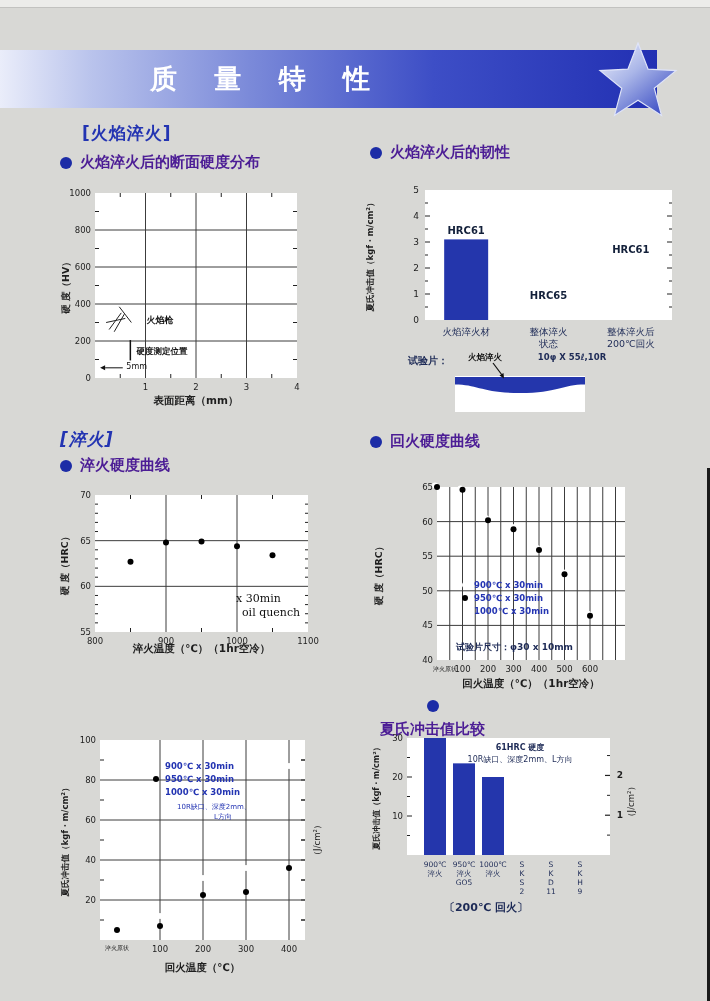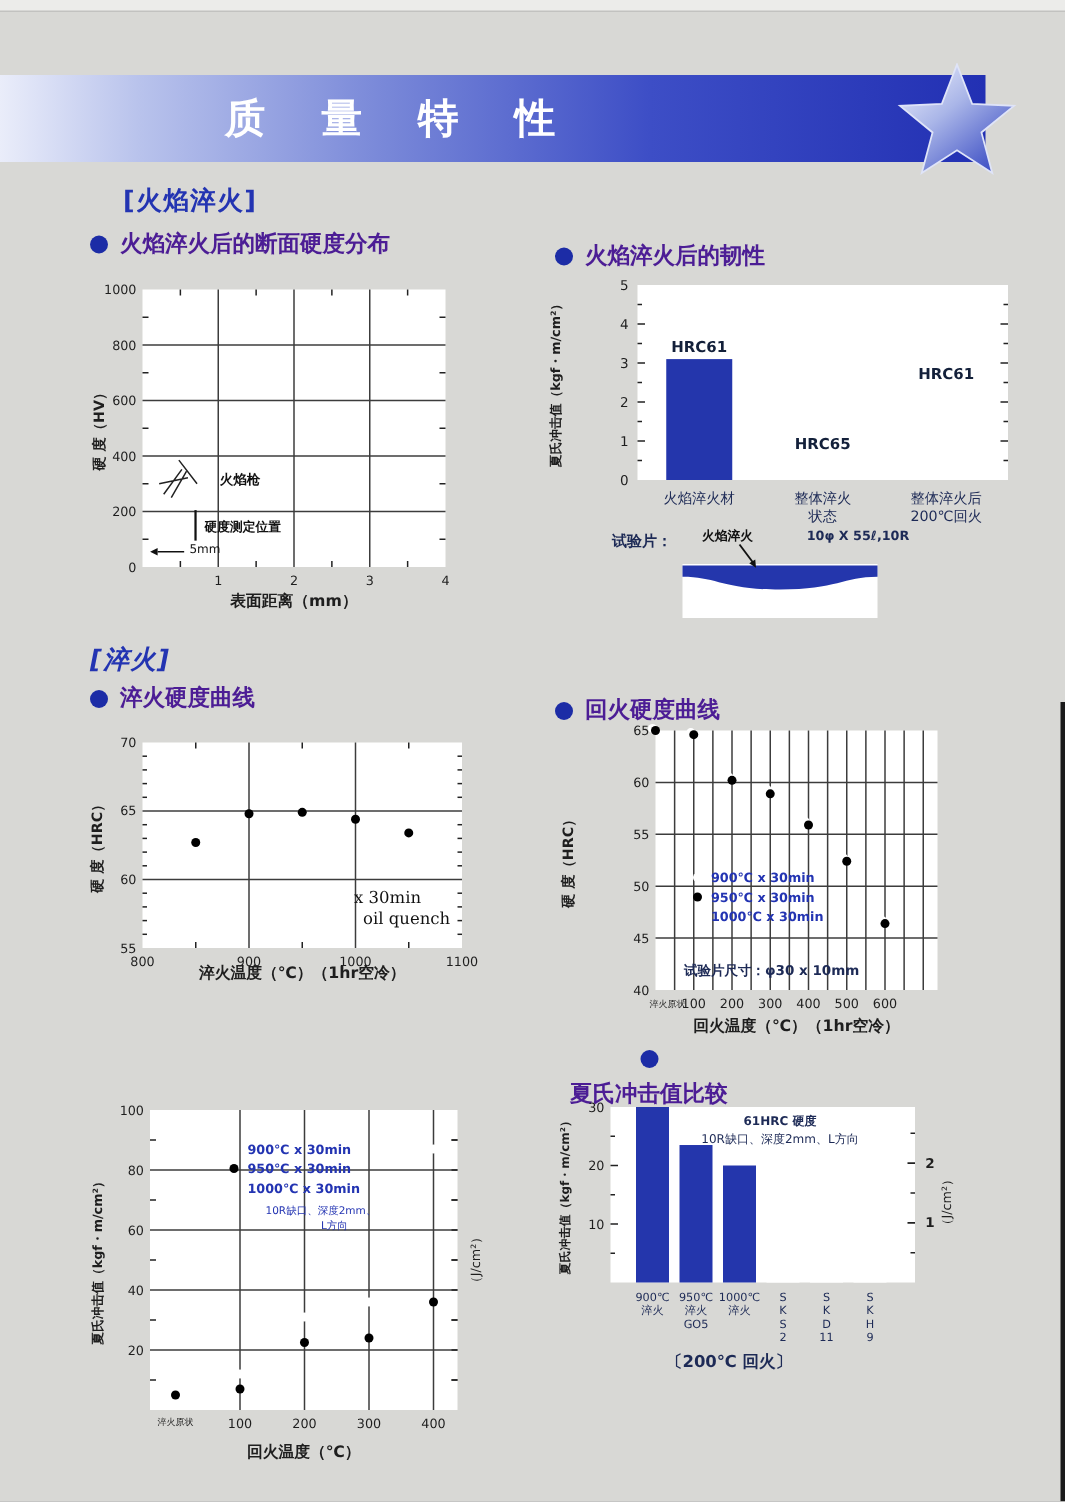--- a/index.html
+++ b/index.html
@@ -92,21 +92,21 @@
       <path d="M49.1,187.325 L44.1,189.825 L49.1,192.325 Z" fill="#111"></path>
       <text x="70.31" y="190.75" font-size="8" fill="#111" text-anchor="start" font-family="&quot;DejaVu Sans&quot;,sans-serif" font-weight="normal">5mm</text>
       <path d="M53.14,151.53 L65.26,134.88 M58.19,153.75 L68.28999999999999,136.175 M50.11,144.5 L69.3,140.43 M63.239999999999995,128.775 L75.36,144.5" stroke="#222" stroke-width="1" fill="none"></path>
       <text x="90.50999999999999" y="144.5" font-size="9" fill="#111" text-anchor="start" font-family="&quot;DejaVu Sans&quot;,sans-serif" font-weight="bold">火焰枪</text>
       <path d="M41.525,44.04499999999999C44.47083333333333,43.92166666666666 53.72916666666667,42.59583333333334 59.2,43.30500000000001C64.67083333333333,44.014166666666675 69.3,45.617500000000014 74.35,48.30000000000001C79.39999999999999,50.98250000000001 84.45,54.929166666666674 89.5,59.400000000000006C94.55,63.87083333333334 99.60000000000001,68.65 104.65,75.125C109.7,81.6 113.90833333333335,89.4625 119.80000000000001,98.25C125.69166666666668,107.0375 133.26666666666668,120.14166666666667 140,127.85C146.73333333333332,135.55833333333334 154.3083333333333,140.58416666666668 160.2,144.5C166.09166666666667,148.41583333333332 170.3,149.64916666666667 175.35000000000002,151.345C180.40000000000003,153.04083333333332 187.975,154.12 190.5,154.675" fill="none" stroke="undefined" stroke-width="1.6"></path>
       <rect x="39" y="15" width="202" height="185" fill="none" stroke="undefined" stroke-width="2"></rect>
       <text x="140" y="226" font-size="10.5" fill="#1e1e1e" text-anchor="middle" font-family="&quot;DejaVu Sans&quot;,sans-serif" font-weight="bold">表面距离（mm）</text>
       <text x="13" y="107.5" font-size="9.5" fill="#1e1e1e" text-anchor="middle" font-family="&quot;DejaVu Sans&quot;,sans-serif" font-weight="bold" transform="rotate(-90 13 107.5)">硬 度（HV）</text>
     </svg>
 
-  <div class="fig-t" style="left:370px;top:161px;">
+  <div class="fig-t" style="left:370px;top:143px;">
     <span class="bullet"></span>
     <span>火焰淬火后的韧性</span>
   </div>
   <svg class="chart-svg" style="left:360px;top:178px;" width="345" height="245">
       <rect x="65" y="12" width="247" height="130" fill="#ffffff"></rect>
       <line x1="65" y1="129" x2="68" y2="129" stroke="#222" stroke-width="1"></line>
       <line x1="309" y1="129" x2="312" y2="129" stroke="#222" stroke-width="1"></line>
       <line x1="65" y1="116" x2="70" y2="116" stroke="#222" stroke-width="1"></line>
       <line x1="307" y1="116" x2="312" y2="116" stroke="#222" stroke-width="1"></line>
       <line x1="65" y1="103" x2="68" y2="103" stroke="#222" stroke-width="1"></line>
@@ -207,21 +207,21 @@
       <circle cx="145.5" cy="59.57999999999994" r="3" fill="undefined"></circle>
       <circle cx="181" cy="64.1466666666666" r="3" fill="undefined"></circle>
       <circle cx="216.5" cy="73.28000000000002" r="3" fill="undefined"></circle>
       <text x="180" y="120" font-size="11" fill="#111" text-anchor="start" font-family="&quot;DejaVu Serif&quot;,serif" font-weight="normal">x 30min</text>
       <text x="186" y="134" font-size="11" fill="#111" text-anchor="start" font-family="&quot;DejaVu Serif&quot;,serif" font-weight="normal">oil quench</text>
       <rect x="39" y="13" width="213" height="137" fill="none" stroke="undefined" stroke-width="2"></rect>
       <text x="145.5" y="170" font-size="10.5" fill="#1e1e1e" text-anchor="middle" font-family="&quot;DejaVu Sans&quot;,sans-serif" font-weight="bold">淬火温度（℃）（1hr空冷）</text>
       <text x="12" y="81.5" font-size="9.5" fill="#1e1e1e" text-anchor="middle" font-family="&quot;DejaVu Sans&quot;,sans-serif" font-weight="bold" transform="rotate(-90 12 81.5)">硬 度（HRC）</text>
     </svg>
 
-  <div class="fig-t" style="left:370px;top:432px;margin-top:32px;">
+  <div class="fig-t" style="left:370px;top:432px;">
     <span class="bullet"></span>
     <span>回火硬度曲线</span>
   </div>
   <svg class="chart-svg" style="left:368px;top:482px;" width="342" height="212">
       <rect x="69" y="5" width="188" height="173" fill="#ffffff"></rect>
       <line x1="81.75" y1="5" x2="81.75" y2="178" stroke="#3c3c3c" stroke-width="1"></line>
       <line x1="94.5" y1="5" x2="94.5" y2="178" stroke="#3c3c3c" stroke-width="1"></line>
       <line x1="107.25" y1="5" x2="107.25" y2="178" stroke="#3c3c3c" stroke-width="1"></line>
       <line x1="120" y1="5" x2="120" y2="178" stroke="#3c3c3c" stroke-width="1"></line>
       <line x1="132.75" y1="5" x2="132.75" y2="178" stroke="#3c3c3c" stroke-width="1"></line>

